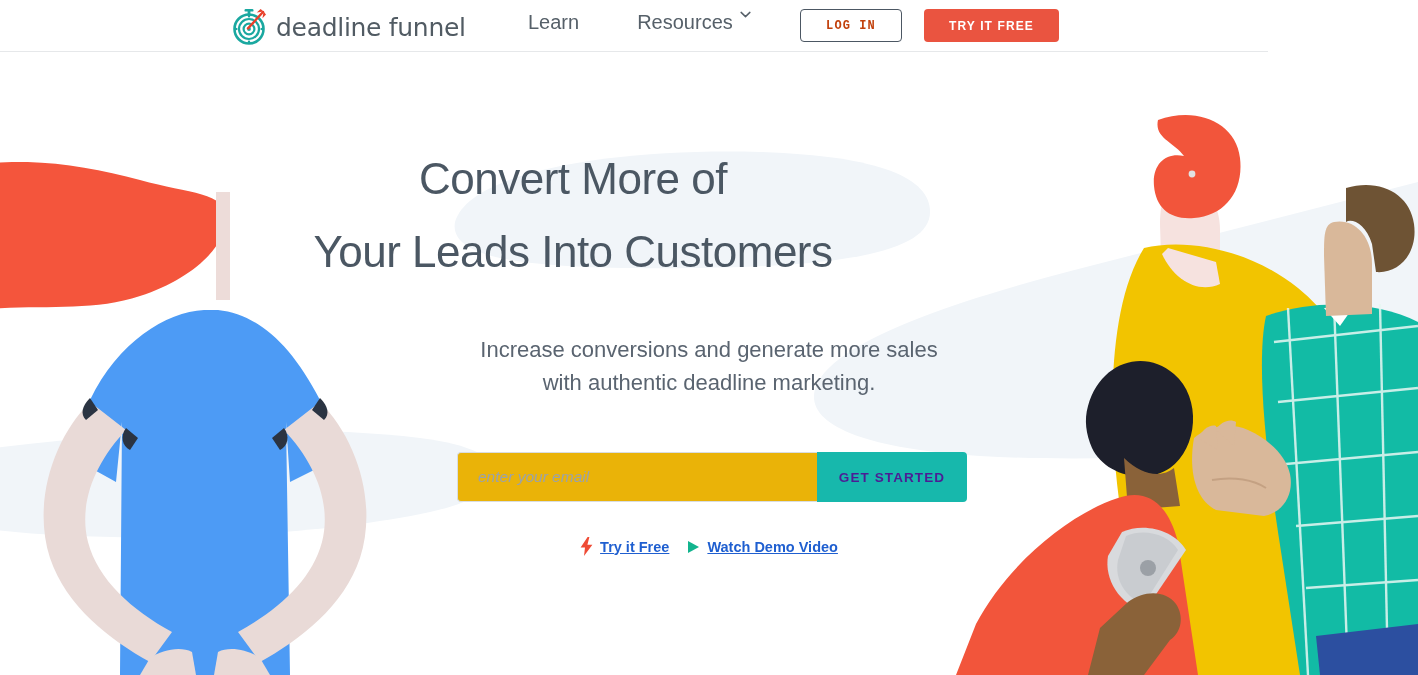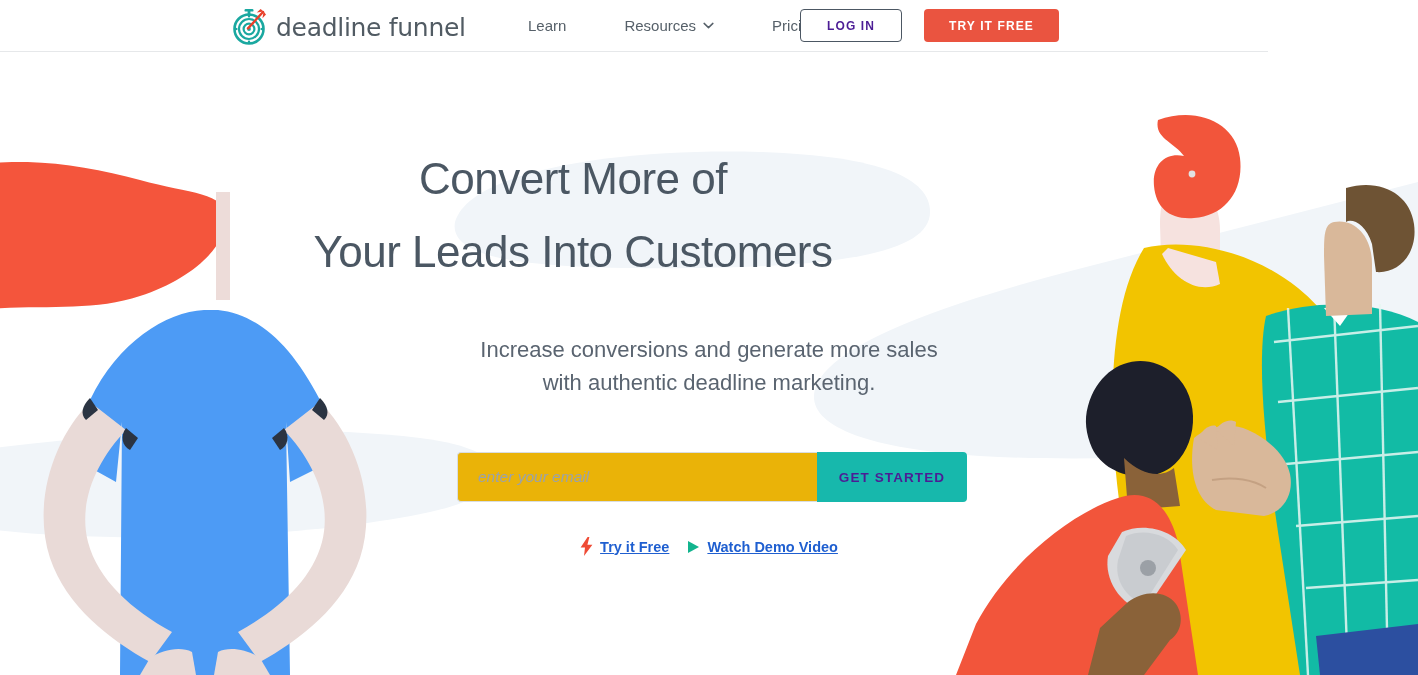--- a/index.html
+++ b/index.html
@@ -48,23 +48,22 @@
     position: absolute;
     left: 500px;
     top: 0;
     height: 51px;
     display: flex;
     align-items: center;
     gap: 0px;
   }
   .nav-item {
     display: flex;
-    align-items: center;
     gap: 7px;
-    font-size: 15px;
+    font-size: 20px;
     color: #566069;
     cursor: pointer;
     padding: 11px 29px;
     height: 51px;
     white-space: nowrap;
   }
   .nav-item:first-child { padding-left: 28px; }
   .chev { display: block; width: 11px; height: 7px; }
 
   .hdr-actions {
@@ -73,27 +72,27 @@
     top: 9px;
     display: flex;
     gap: 22px;
     align-items: center;
   }
   .btn-login {
     width: 102px; height: 33px;
     border: 1px solid #4c5763;
     border-radius: 4px;
     background: #ffffff;
-    color: #4c1d95;
+    color: #c2410c;
     font-size: 12px;
     font-weight: bold;
     letter-spacing: 1.1px;
     cursor: pointer;
     display: flex; align-items: center; justify-content: center;
-    font-family: Liberation Sans, sans-serif;
+    font-family: Liberation Mono, monospace;
   }
   .btn-try {
     width: 135px; height: 33px;
     border: none;
     border-radius: 4px;
     background: #ea5440;
     color: #ffffff;
     font-size: 12px;
     font-weight: bold;
     letter-spacing: 1.1px;

